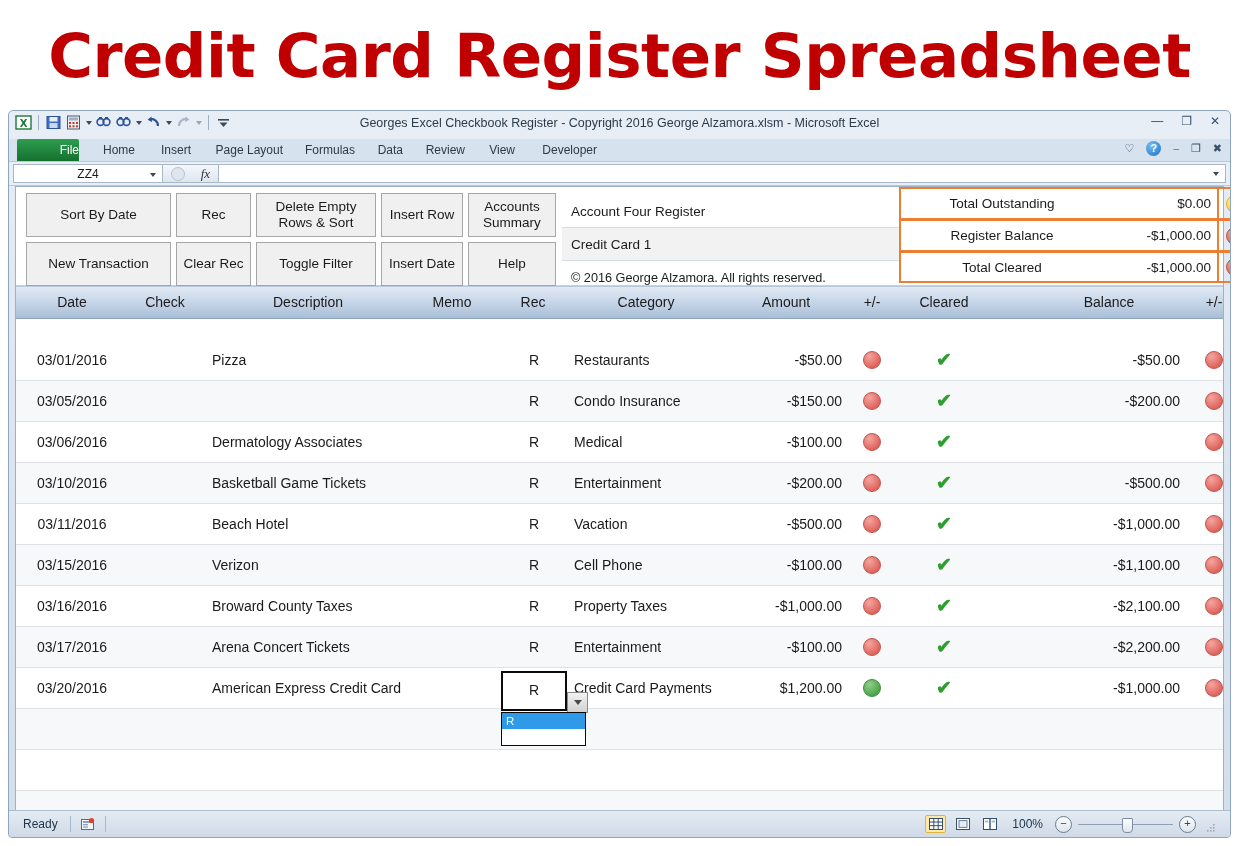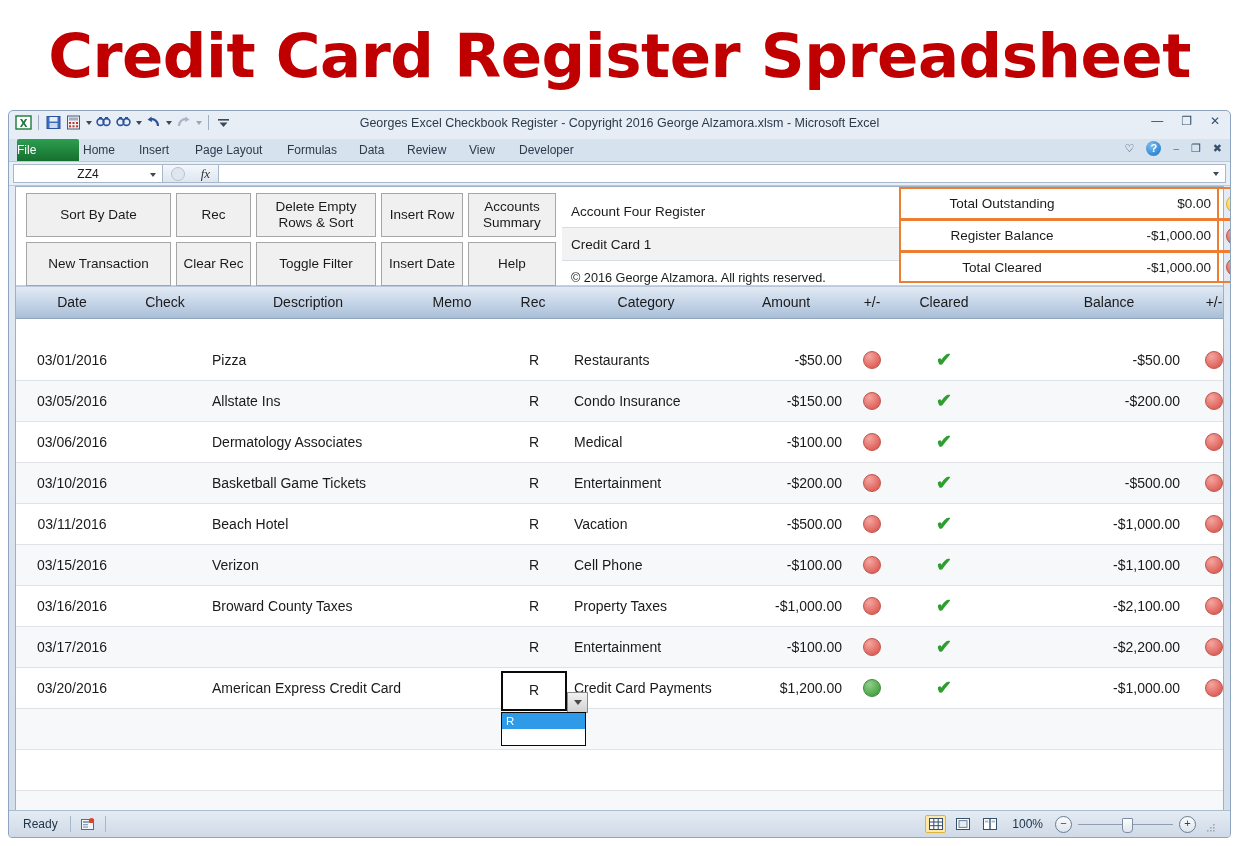--- a/index.html
+++ b/index.html
@@ -47,21 +47,21 @@
     position:absolute;left:0;right:0;top:5px;text-align:center;
     font-size:12.5px;color:#2b3a4a;white-space:nowrap;
   }
   .winbtns{position:absolute;right:10px;top:4px;display:flex;gap:18px;align-items:center;color:#35506b;}
   .winbtn{font-size:12px;line-height:12px;}
 
   
   .tabstrip{position:relative;height:22px;background:#d7e2ef;border-bottom:1px solid #b9c9da;}
   .tab{
     position:absolute;top:0;height:22px;line-height:22px;
-    font-size:12px;color:#2b3a4a;text-align:left;
+    font-size:12px;color:#2b3a4a;text-align:right;
   }
   .tab.file{
     left:8px;width:62px;background:#1d7a3c;color:#fff;
     background:linear-gradient(180deg,#2d9e4f 0%,#16702f 100%);
     border-radius:2px 2px 0 0;
   }
   .ribbon-right{position:absolute;right:8px;top:2px;display:flex;gap:12px;align-items:center;}
   .help-circ{
     width:15px;height:15px;border-radius:50%;
     background:radial-gradient(circle at 35% 30%,#77bdf0,#1a6fc4);
@@ -382,21 +382,20 @@
             <div class="cell dotcell" style="left: 832px; width: 48px;">
               <span class="dot red"></span>
             </div>
             <div class="cell dotcell" style="left: 1178px; width: 40px;">
               <span class="dot red"></span>
             </div>
           </div>
           <div class="row alt">
             <div class="cell c" style="left: 8px; width: 96px;">03/05/2016</div>
             <div class="cell c" style="left: 104px; width: 90px;"></div>
-            <div class="cell l" style="left: 194px; width: 290px; padding-left: 2px;">Allstate Ins</div>
             <div class="cell c" style="left: 390px; width: 92px;"></div>
             <div class="cell c" style="left: 484px; width: 68px;">R</div>
             <div class="cell l" style="left: 556px; width: 156px; padding-left: 2px;">Condo Insurance</div>
             <div class="cell r" style="left: 700px; width: 132px; padding-right: 6px;">-$150.00</div>
             <div class="cell c check" style="left: 880px; width: 96px;">✔</div>
             <div class="cell r" style="left: 1008px; width: 162px; padding-right: 6px;">-$200.00</div>
             <div class="cell dotcell" style="left: 832px; width: 48px;">
               <span class="dot red"></span>
             </div>
             <div class="cell dotcell" style="left: 1178px; width: 40px;">
@@ -483,20 +482,21 @@
             <div class="cell dotcell" style="left: 832px; width: 48px;">
               <span class="dot red"></span>
             </div>
             <div class="cell dotcell" style="left: 1178px; width: 40px;">
               <span class="dot red"></span>
             </div>
           </div>
           <div class="row alt">
             <div class="cell c" style="left: 8px; width: 96px;">03/17/2016</div>
             <div class="cell c" style="left: 104px; width: 90px;"></div>
+            <div class="cell l" style="left: 194px; width: 290px; padding-left: 2px;">Arena Concert Tickets</div>
             <div class="cell c" style="left: 390px; width: 92px;"></div>
             <div class="cell c" style="left: 484px; width: 68px;">R</div>
             <div class="cell l" style="left: 556px; width: 156px; padding-left: 2px;">Entertainment</div>
             <div class="cell r" style="left: 700px; width: 132px; padding-right: 6px;">-$100.00</div>
             <div class="cell c check" style="left: 880px; width: 96px;">✔</div>
             <div class="cell r" style="left: 1008px; width: 162px; padding-right: 6px;">-$2,200.00</div>
             <div class="cell dotcell" style="left: 832px; width: 48px;">
               <span class="dot red"></span>
             </div>
             <div class="cell dotcell" style="left: 1178px; width: 40px;">

